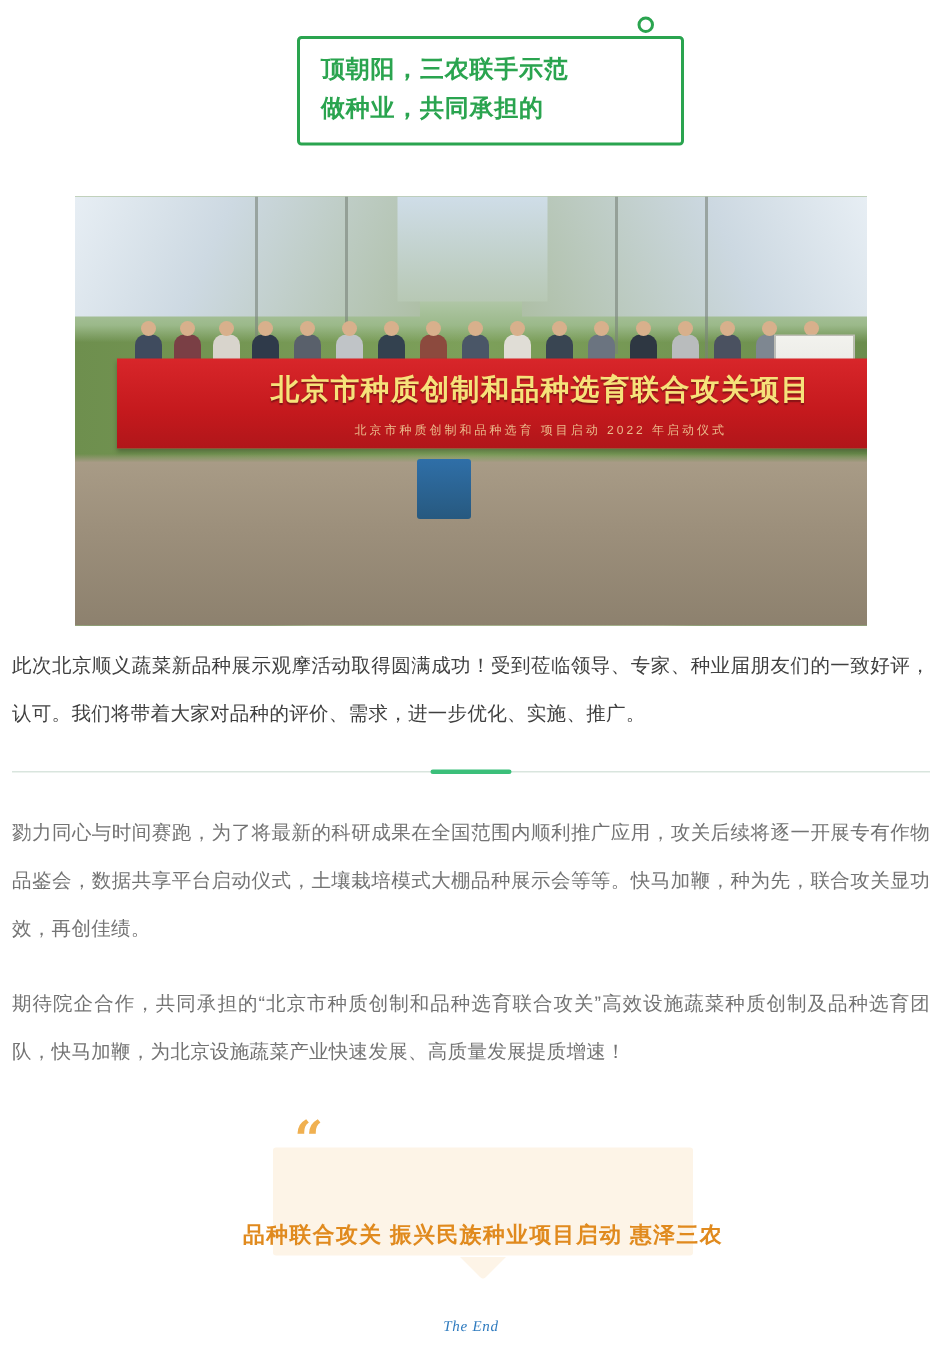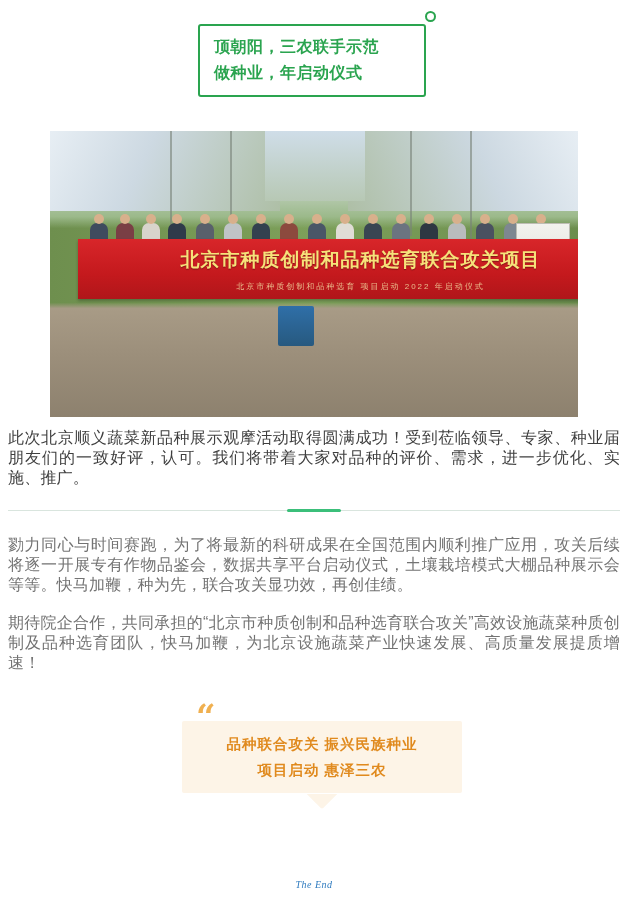--- a/index.html
+++ b/index.html
@@ -25,21 +25,21 @@
 
   
   .header {
     position: relative;
     height: 104px;
   }
   .title-box {
     position: absolute;
     left: 198px;
     top: 24px;
-    width: 228px;
+    width: 258px;
     border: 2px solid #2aa44f;
     border-radius: 3px;
     padding: 8px 10px 9px 14px;
     box-sizing: border-box;
     background: #ffffff;
   }
   .title-line {
     color: #2aa44f;
     font-size: 16px;
     font-weight: bold;
@@ -177,22 +177,22 @@
 
   
   .content {
     position: absolute;
     left: 8px;
     right: 8px;
     top: 428px;
   }
   p.para {
     margin: 0 0 18px 0;
-    font-size: 16px;
-    line-height: 20px;
+    font-size: 13px;
+    line-height: 32px;
     color: #3f3f3f;
     text-align: justify;
     letter-spacing: 0.2px;
   }
   p.para.light {
     color: #737373;
   }
 
   .divider {
     position: relative;
@@ -220,22 +220,22 @@
   }
   .quote-card {
     position: absolute;
     left: 174px;
     top: 22px;
     width: 280px;
     height: 72px;
     background: #fdf4e7;
     border-radius: 2px;
     display: flex;
-    flex-direction: column;
-    align-items: center;
+    flex-direction: row;
+    align-items: flex-end;
     justify-content: center;
   }
   .quote-card::after {
     content: "";
     position: absolute;
     left: 50%;
     bottom: -12px;
     transform: translateX(-50%) rotate(45deg);
     width: 22px;
     height: 22px;
@@ -278,21 +278,21 @@
 </style>
 </head>
 <body>
 
 <div class="page">
 
   <div class="header">
     <div class="title-dot"></div>
     <div class="title-box">
       <div class="title-line">顶朝阳，三农联手示范</div>
-      <div class="title-line">做种业，年启动仪式</div>
+      <div class="title-line">做种业，共同承担的</div>
     </div>
   </div>
 
   <div class="photo-wrap">
     <div class="photo"></div>
     <div class="gh-line gh-l1"></div>
     <div class="gh-line gh-l2"></div>
     <div class="gh-line gh-mid"></div>
     <div class="gh-pole" style="left:120px; top:0; height:110px;"></div>
     <div class="gh-pole" style="left:180px; top:0; height:105px;"></div>

